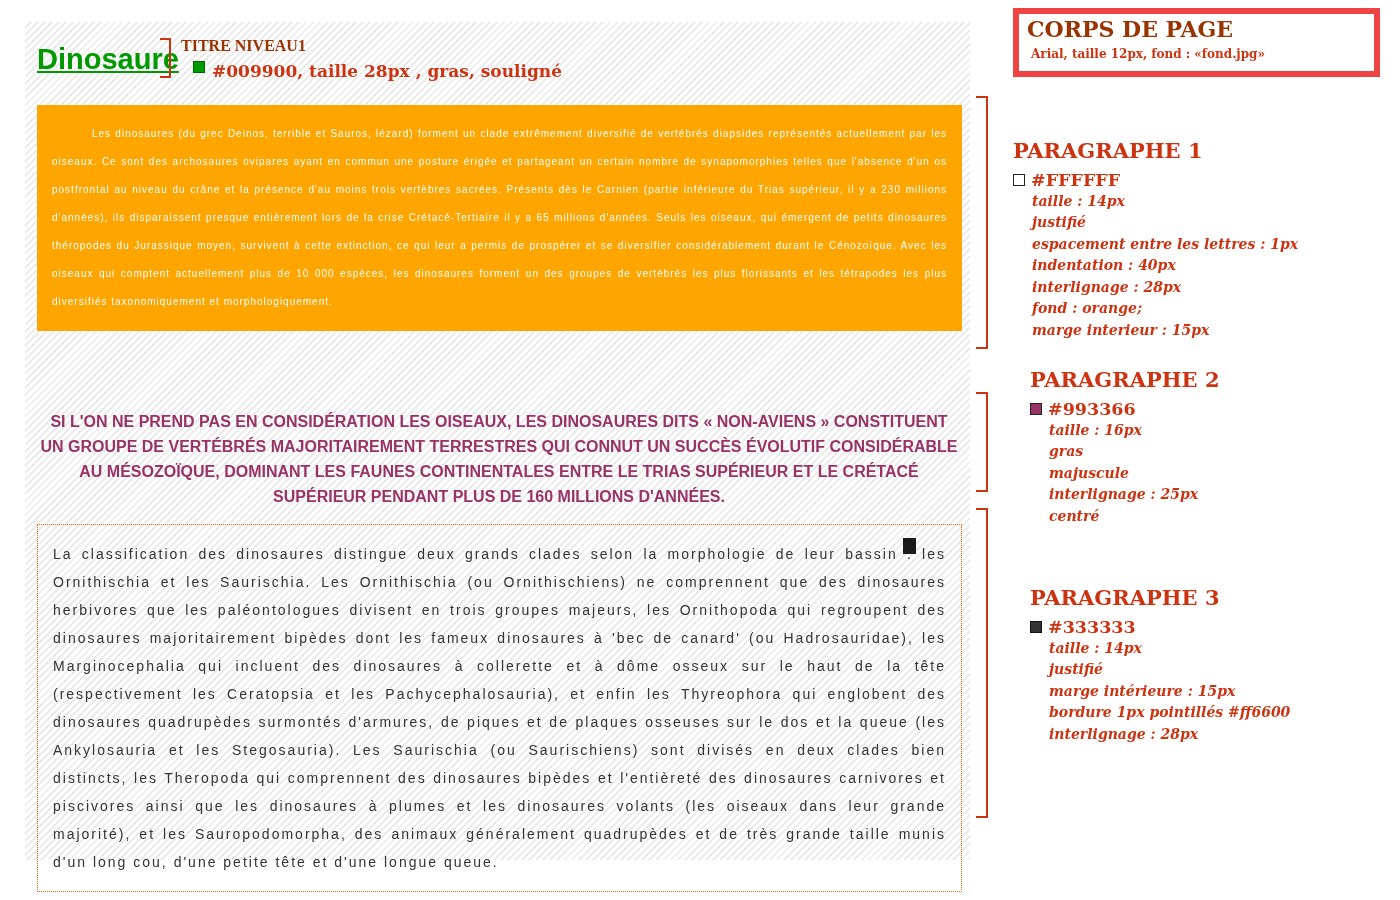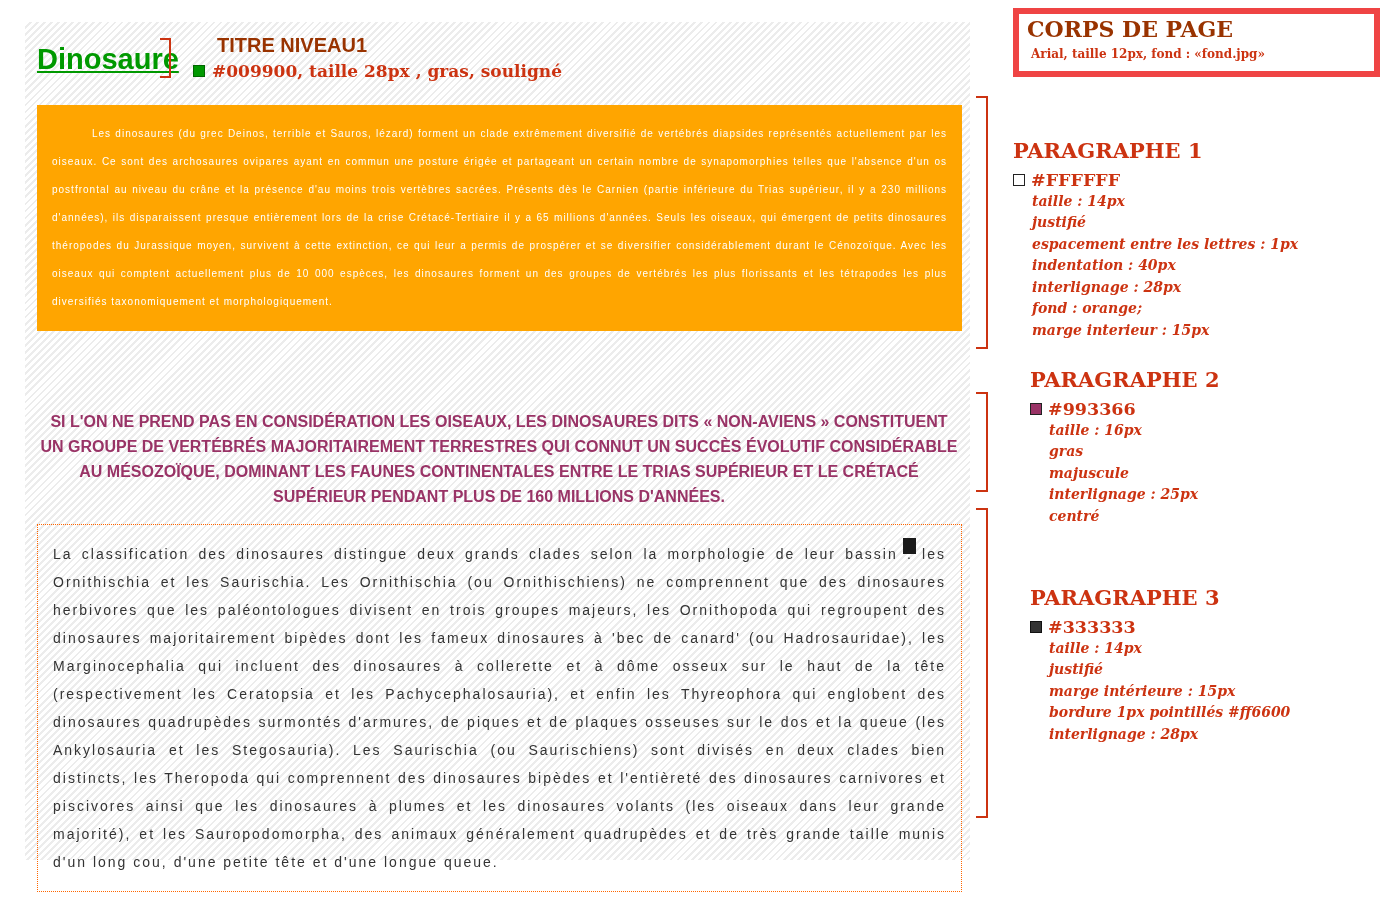--- a/index.html
+++ b/index.html
@@ -23,24 +23,24 @@
     font-size:29px; font-weight:bold; line-height:1.1;
     color:#009900; text-decoration:underline;
   }
   .title-bracket {
     position:absolute; left:135px; top:16px;
     width:11px; height:40px;
     border:2px solid #cc3311; border-left:none;
   }
   .title-spec { position:absolute; left:156px; top:11px; }
   .title-spec-name {
-    font-family:Liberation Sans, sans-serif; font-weight:bold;
-    font-size:20px; line-height:25px; color:#993300;margin-left:36px;
+    font-family:Liberation Serif, serif; font-weight:bold;
+    font-size:16px; line-height:25px; color:#993300;
   }
-  .title-spec-line { display:flex; align-items:center; gap:7px; margin:3px 0 0 12px; }
+  .title-spec-line { display:flex; gap:7px; margin:3px 0 0 12px; }
   .swatch { width:12px; height:12px; flex:0 0 auto; }
   .swatch.green  { background:#009900; border:1px solid #006600; }
   .swatch.white  { background:#ffffff; border:1px solid #222222; }
   .swatch.purple { background:#993366; border:1px solid #222222; }
   .swatch.dark   { background:#333333; border:1px solid #111111; }
   .title-spec-props {
     font-family:"DejaVu Serif", serif; font-weight:bold;
     font-size:17px; color:#cc3311;
   }
 

